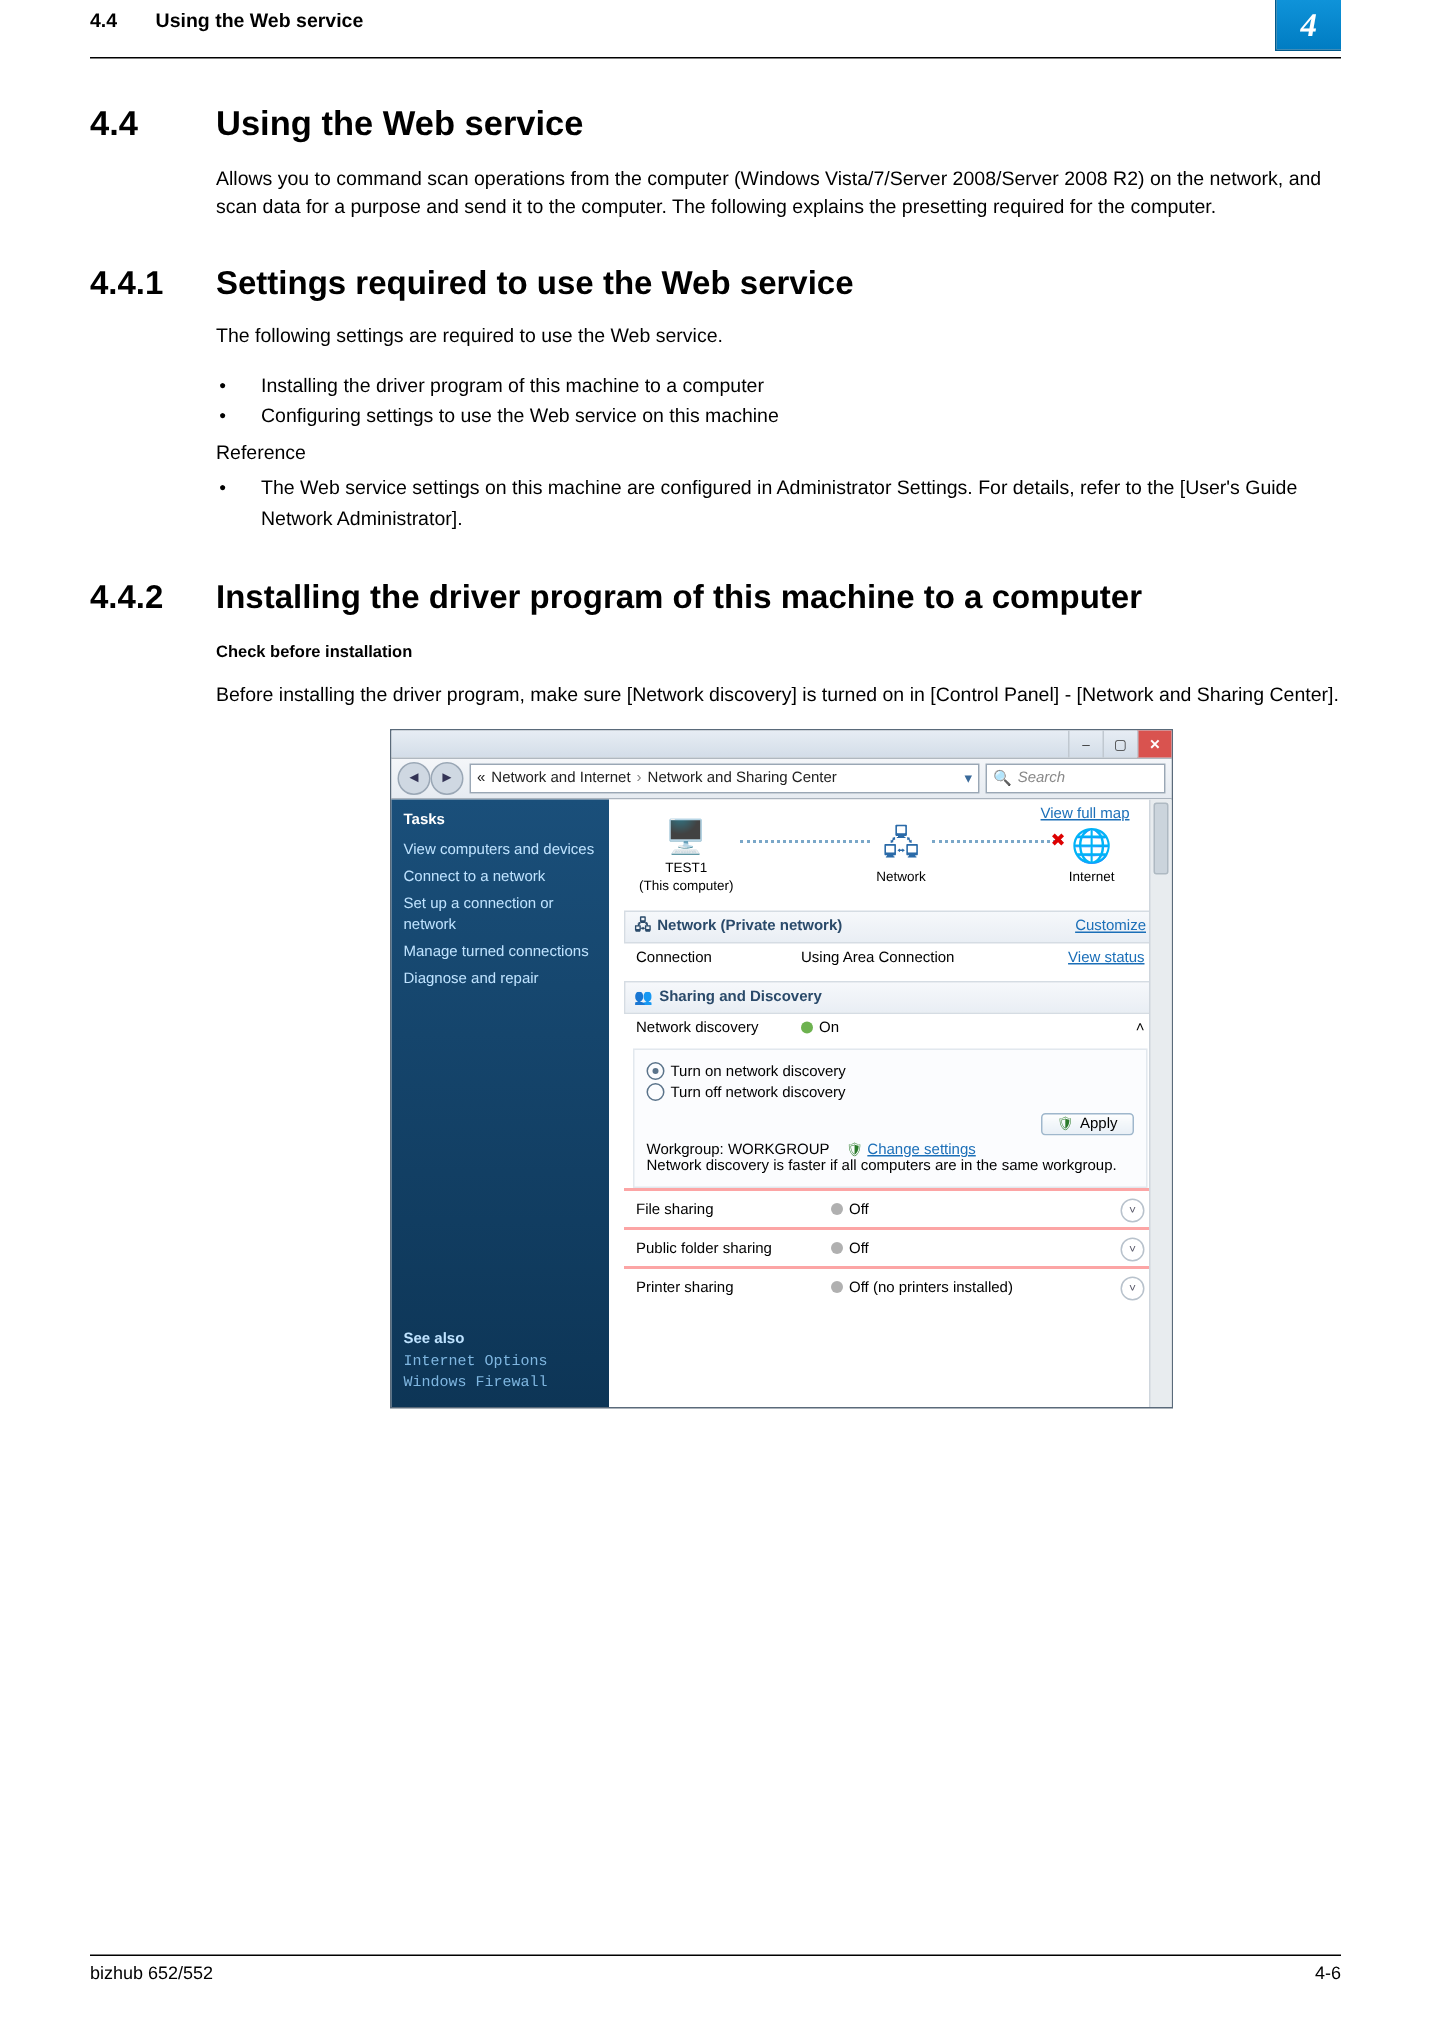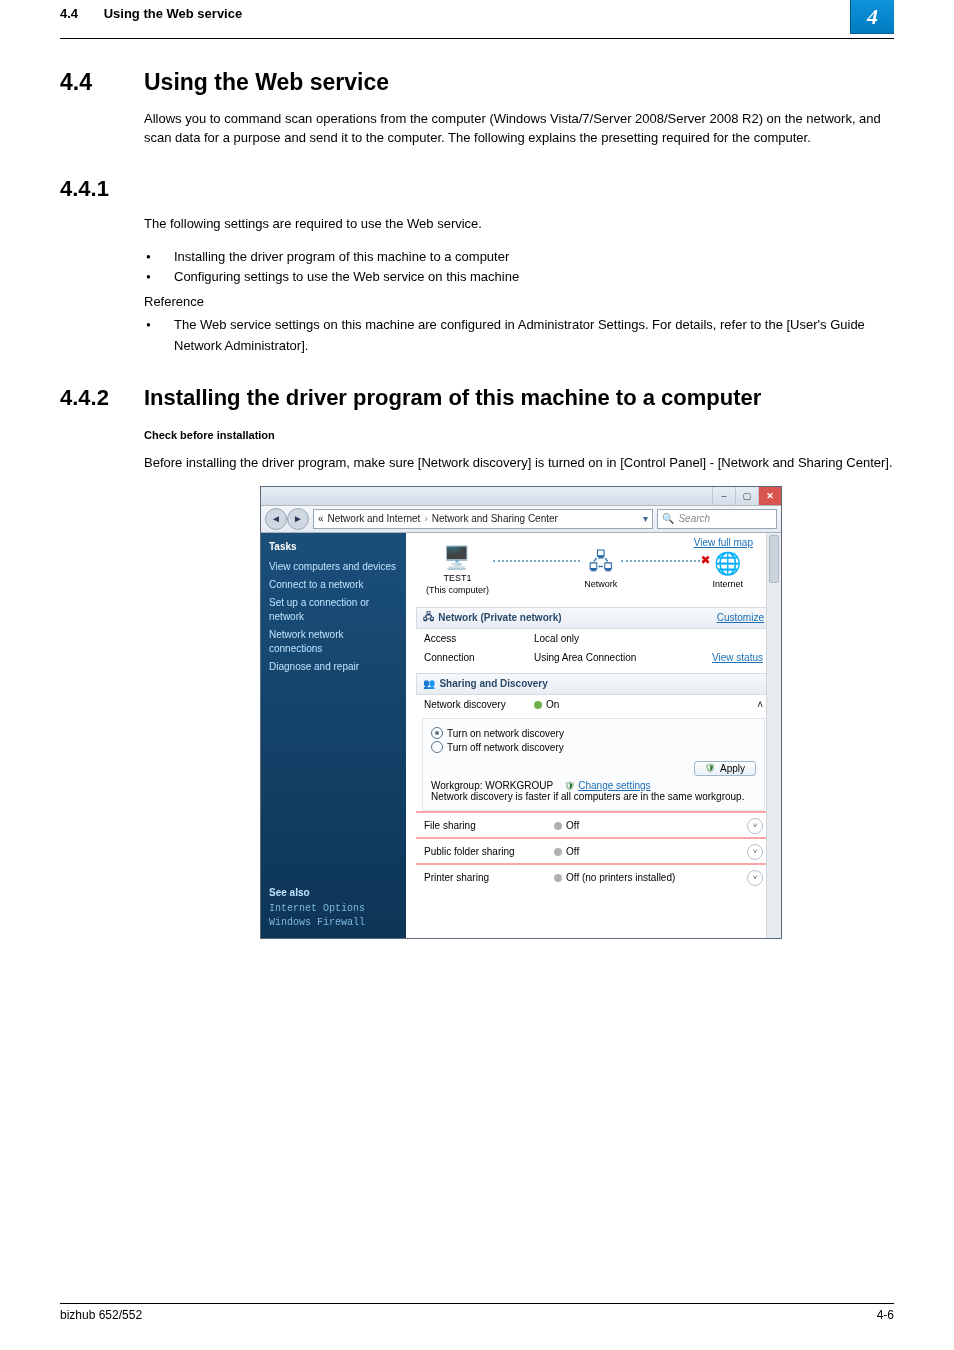--- a/index.html
+++ b/index.html
@@ -259,20 +259,21 @@
 
     <h1 class="section">
       <span class="num">4.4</span>
       <span>Using the Web service</span>
     </h1>
 
     <p class="body-indent">Allows you to command scan operations from the computer (Windows Vista/7/Server 2008/Server 2008 R2) on the network, and scan data for a purpose and send it to the computer. The following explains the presetting required for the computer.</p>
 
     <h2 class="sub">
       <span class="num">4.4.1</span>
+      <span>Settings required to use the Web service</span>
     </h2>
     <p class="body-indent">The following settings are required to use the Web service.</p>
     <ul class="bullets">
       <li>Installing the driver program of this machine to a computer</li>
       <li>Configuring settings to use the Web service on this machine</li>
     </ul>
     <p class="ref-label">Reference</p>
     <ul class="bullets">
       <li>The Web service settings on this machine are configured in Administrator Settings. For details, refer to the [User's Guide Network Administrator].</li>
     </ul>
@@ -311,21 +312,21 @@
             <span>Search</span>
           </div>
         </div>
 
         <div class="wincontent">
           <div class="leftpane">
             <div class="tasks-label">Tasks</div>
             <a href="#">View computers and devices</a>
             <a href="#">Connect to a network</a>
             <a href="#">Set up a connection or network</a>
-            <a href="#">Network network connections</a>
+            <a href="#">Manage turned connections</a>
             <a href="#">Diagnose and repair</a>
             <div class="seealso-block">
               <div class="seealso">See also</div>
               <a href="#">Internet Options</a>
               <a href="#">Windows Firewall</a>
             </div>
           </div>
 
           <div class="rightpane">
             <div class="sbar">
@@ -348,24 +349,20 @@
               <div class="node">
                 <div class="iconbox" style="color:#2a79c7;">🌐</div>
                 <span>Internet</span>
               </div>
             </div>
 
             <div class="secthdr">
               <span style="margin-right:4px;">🖧</span>
               <span>Network (Private network)</span>
               <a href="#" style="margin-left:auto; color:#1b6fb8; font-weight:normal;">Customize</a>
-            </div>
-            <div class="kv">
-              <div class="k">Access</div>
-              <div class="v">Local only</div>
             </div>
             <div class="kv">
               <div class="k">Connection</div>
               <div class="v">Using Area Connection</div>
               <a href="#" class="r">View status</a>
             </div>
 
             <div class="secthdr">
               <span style="margin-right:4px;">👥</span>
               <span>Sharing and Discovery</span>

